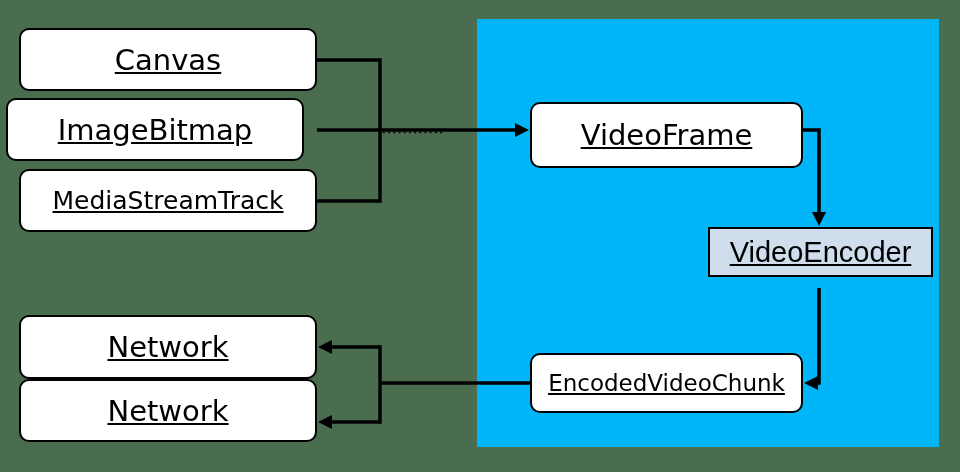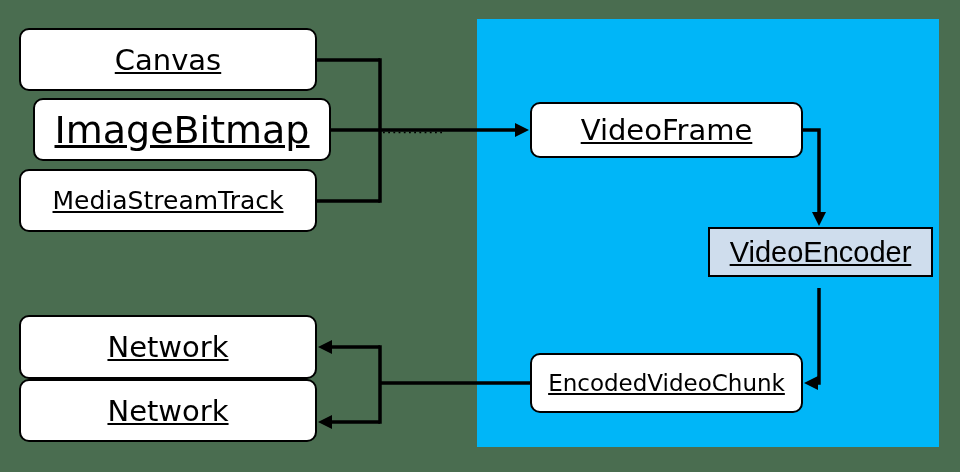--- a/index.html
+++ b/index.html
@@ -25,23 +25,23 @@
     box-sizing: border-box;
     display: flex; align-items: center; justify-content: center;
     background: #ffffff;
     border: 2px solid #000000;
     border-radius: 10px;
     color: #000000;
     white-space: nowrap;
     text-decoration: underline;
   }
   #node-canvas            { left: 19px;  top: 28px;  width: 298px; height: 63px; font-size: 29px; }
-  #node-imagebitmap       { left: 33px;  top: 98px;  width: 298px; height: 63px; font-size: 38px; }
+  #node-imagebitmap       { left: 6px;  top: 98px;  width: 298px; height: 63px; font-size: 29px; }
   #node-mediastreamtrack  { left: 19px;  top: 169px; width: 298px; height: 63px; font-size: 25px; }
-  #node-videoframe        { left: 530px; top: 102px; width: 273px; height: 56px; font-size: 29px; }
+  #node-videoframe        { left: 530px; top: 102px; width: 273px; height: 66px; font-size: 29px; }
   #node-videoencoder      {
     left: 708px; top: 227px; width: 225px; height: 50px; font-size: 29px;
     background: #cfdded; border-radius: 0;
     font-family: "Liberation Sans", sans-serif;
   }
   #node-encodedvideochunk { left: 530px; top: 353px; width: 273px; height: 60px; font-size: 23px; }
   #node-storage           { left: 19px;  top: 315px; width: 298px; height: 64px; font-size: 29px; }
   #node-network           { left: 19px;  top: 379px; width: 298px; height: 63px; font-size: 29px; }
 </style>
 </head>

